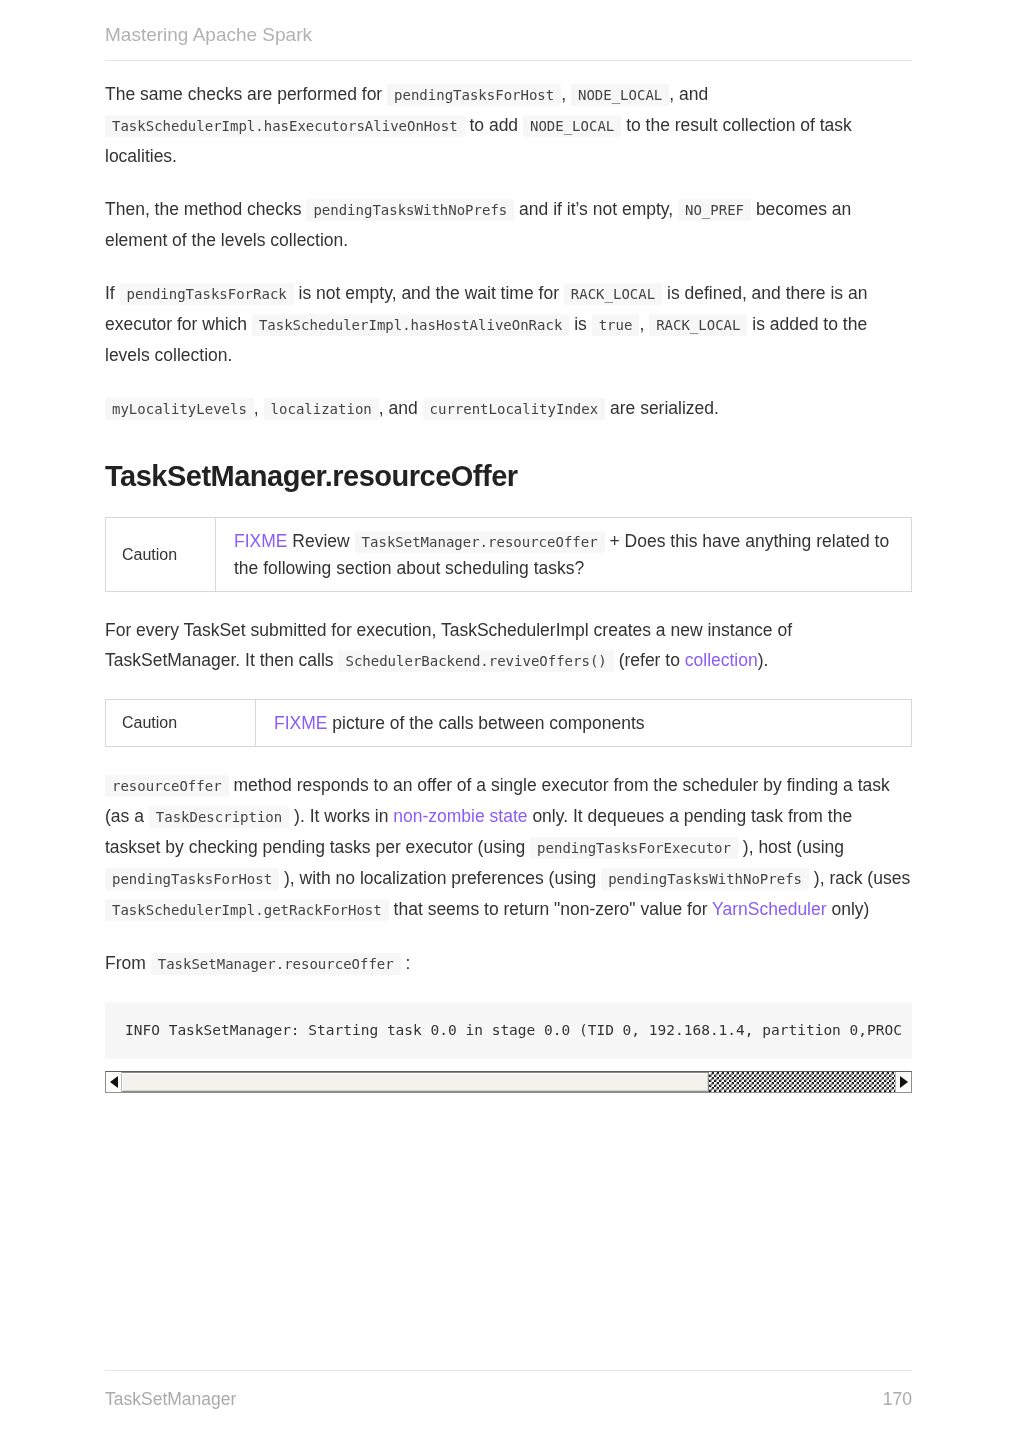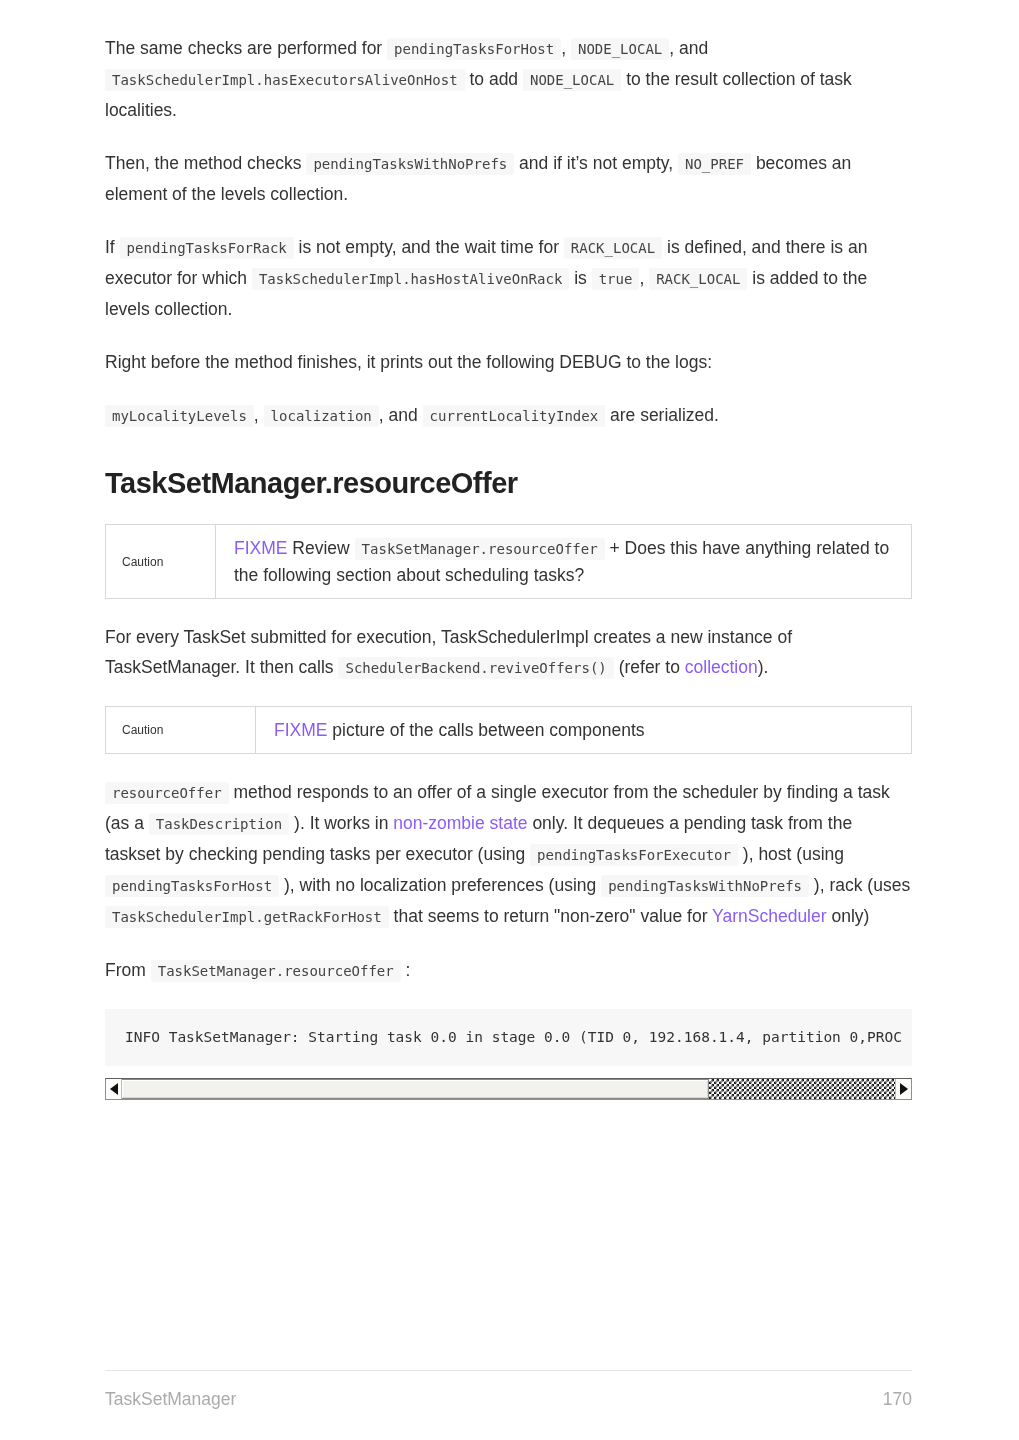--- a/index.html
+++ b/index.html
@@ -19,21 +19,21 @@
     padding: 24px 0 14px;
     border-bottom: 1px solid #e4e4e4;
   }
   .book-title { color: #b2b2b2; font-size: 19px; }
 
   
   main { padding-top: 18px; }
   p.para {
     font-size: 17.5px;
     line-height: 30px;
-    margin: 15px 0 23px 0;
+    margin: 0 0 23px 0;
     color: #333;
   }
   .seg-code {
     font-family: "DejaVu Sans Mono", "Liberation Mono", monospace;
     font-size: 14px;
     background: #f7f7f7;
     color: #444;
     padding: 3px 7px;
     border-radius: 2px;
     white-space: nowrap;
@@ -68,21 +68,21 @@
     border-collapse: collapse;
     margin: 0 0 23px 0;
   }
   table.caution-table td {
     border: 1px solid #d8d8d8;
     vertical-align: middle;
     box-sizing: border-box;
   }
   td.caution-label {
     padding: 14px 16px;
-    font-size: 12px;
+    font-size: 16px;
     color: #333;
   }
   .caution-1 td.caution-label { width: 110px; }
   .caution-2 td.caution-label { width: 150px; }
   td.caution-content {
     padding: 10px 18px;
     font-size: 17.5px;
     line-height: 26px;
   }
 
@@ -147,31 +147,33 @@
     justify-content: space-between;
     color: #ababab;
     font-size: 17.5px;
   }
 </style>
 </head>
 <body>
 
 <div class="page">
 
+  <div class="page-header">
+    <span class="book-title">Mastering Apache Spark</span>
+  </div>
 
   <main>
 
     <p class="para"><span class="seg-text">The same checks are performed for </span><span class="seg-code">pendingTasksForHost</span><span class="seg-text">, </span><span class="seg-code">NODE_LOCAL</span><span class="seg-text">, and </span><span class="seg-code">TaskSchedulerImpl.hasExecutorsAliveOnHost</span><span class="seg-text"> to add </span><span class="seg-code">NODE_LOCAL</span><span class="seg-text"> to the result collection of task localities.</span></p>
 
     <p class="para"><span class="seg-text">Then, the method checks </span><span class="seg-code">pendingTasksWithNoPrefs</span><span class="seg-text"> and if it’s not empty, </span><span class="seg-code">NO_PREF</span><span class="seg-text"> becomes an element of the levels collection.</span></p>
 
     <p class="para"><span class="seg-text">If </span><span class="seg-code">pendingTasksForRack</span><span class="seg-text"> is not empty, and the wait time for </span><span class="seg-code">RACK_LOCAL</span><span class="seg-text"> is defined, and there is an executor for which </span><span class="seg-code">TaskSchedulerImpl.hasHostAliveOnRack</span><span class="seg-text"> is </span><span class="seg-code">true</span><span class="seg-text">, </span><span class="seg-code">RACK_LOCAL</span><span class="seg-text"> is added to the levels collection.</span></p>
 
 
-    <p class="para"><span class="seg-text">Right before the method finishes, it prints out the following DEBUG to the logs:</span></p>
 
 
     <p class="para"><span class="seg-code">myLocalityLevels</span><span class="seg-text">, </span><span class="seg-code">localization</span><span class="seg-text">, and </span><span class="seg-code">currentLocalityIndex</span><span class="seg-text"> are serialized.</span></p>
 
     <h1 class="section-heading">TaskSetManager.resourceOffer</h1>
 
     <table class="caution-table caution-1">
       <tbody>
           <tr>
         <td class="caution-label">Caution</td>

